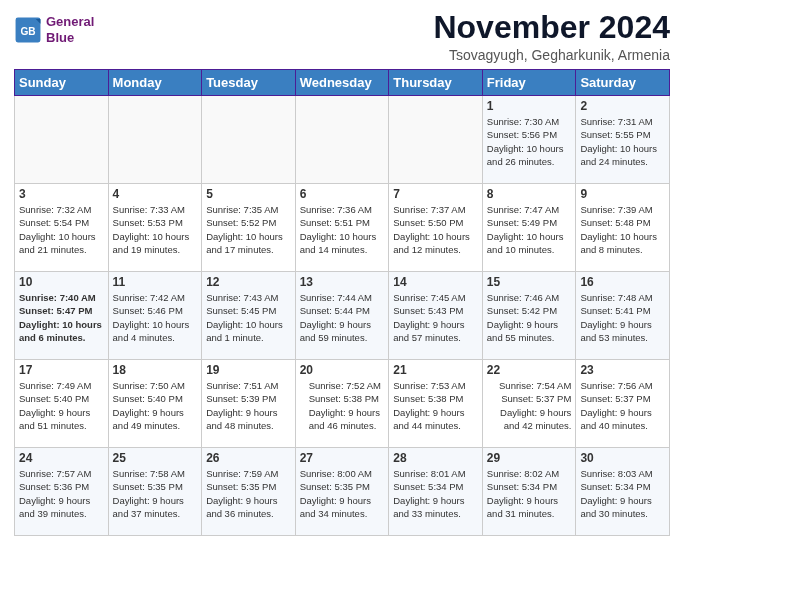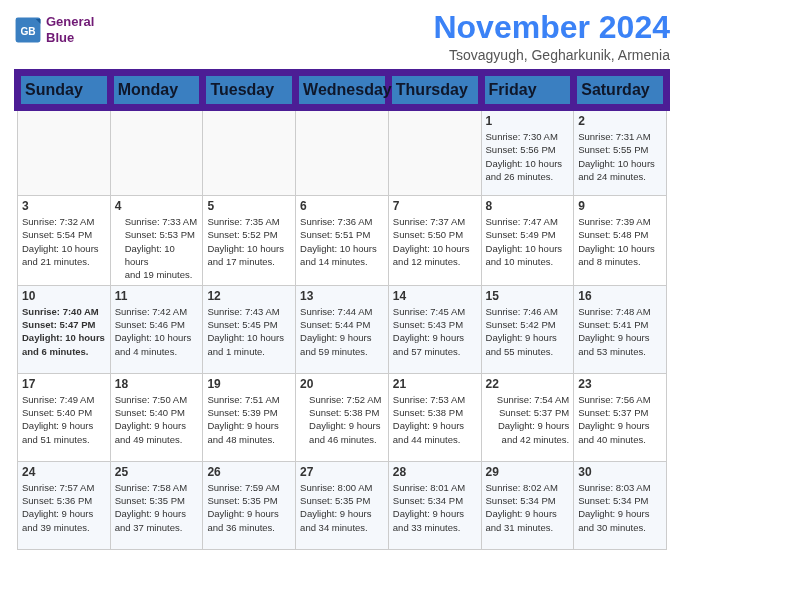--- a/index.html
+++ b/index.html
@@ -40,41 +40,41 @@
     .logo-icon {
       width: 28px;
       height: 28px;
     }
     .title-area {
       text-align: right;
     }
     .month-title {
       font-size: 32px;
       font-weight: bold;
-      color: #3b82f6;
+      color: #0f172a;
       line-height: 1.1;
     }
     .location {
       font-size: 14px;
       color: #555;
       margin-top: 2px;
     }
     .calendar {
       width: 100%;
       border-collapse: collapse;
       table-layout: fixed;
     }
     .calendar thead th {
       background: #3a7fc1;
-      color: #0f172a;
-      font-size: 16px;
+      color: #ffffff;
+      font-size: 13px;
       font-weight: bold;
       padding: 5px 4px;
       text-align: left;
-      border: 7px solid #4c1d95;
+      border: 1px solid #4c1d95;
     }
     .calendar tbody td {
       border: 1px solid #ccc;
       vertical-align: top;
       padding: 3px 4px;
       font-size: 10px;
       color: #333;
       height: 88px;
       background: #fff;
     }
@@ -158,21 +158,21 @@
         <tr>
           <td>
             <span class="day-num">3</span>
             <div class="day-info" style="white-space: pre-line;">Sunrise: 7:32 AM
 Sunset: 5:54 PM
 Daylight: 10 hours
 and 21 minutes.</div>
           </td>
           <td>
             <span class="day-num">4</span>
-            <div class="day-info" style="white-space: pre-line; margin-left: 10px;">Sunrise: 7:33 AM
+            <div class="day-info" style="white-space: pre-line;">Sunrise: 7:33 AM
 Sunset: 5:53 PM
 Daylight: 10 hours
 and 19 minutes.</div>
           </td>
           <td>
             <span class="day-num">5</span>
             <div class="day-info" style="white-space: pre-line;">Sunrise: 7:35 AM
 Sunset: 5:52 PM
 Daylight: 10 hours
 and 17 minutes.</div>

